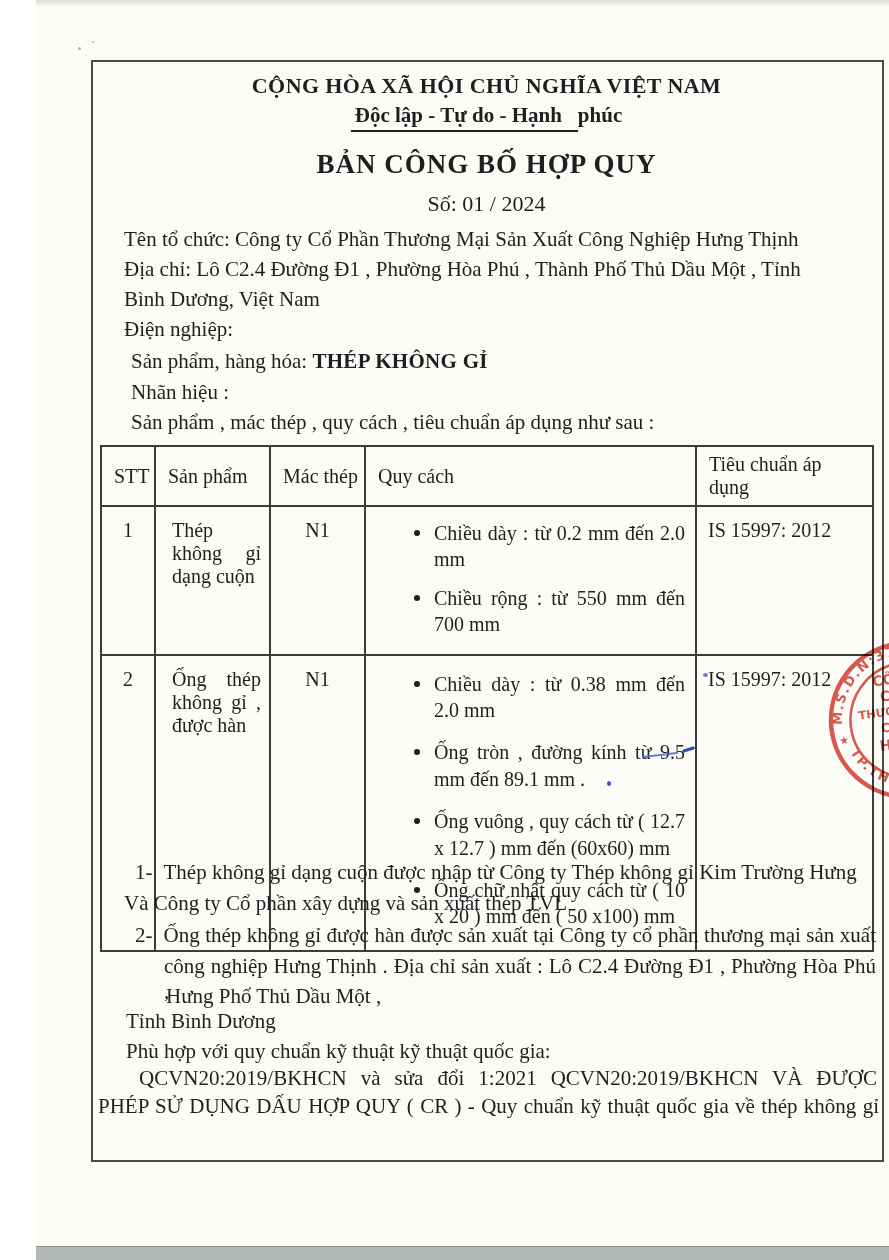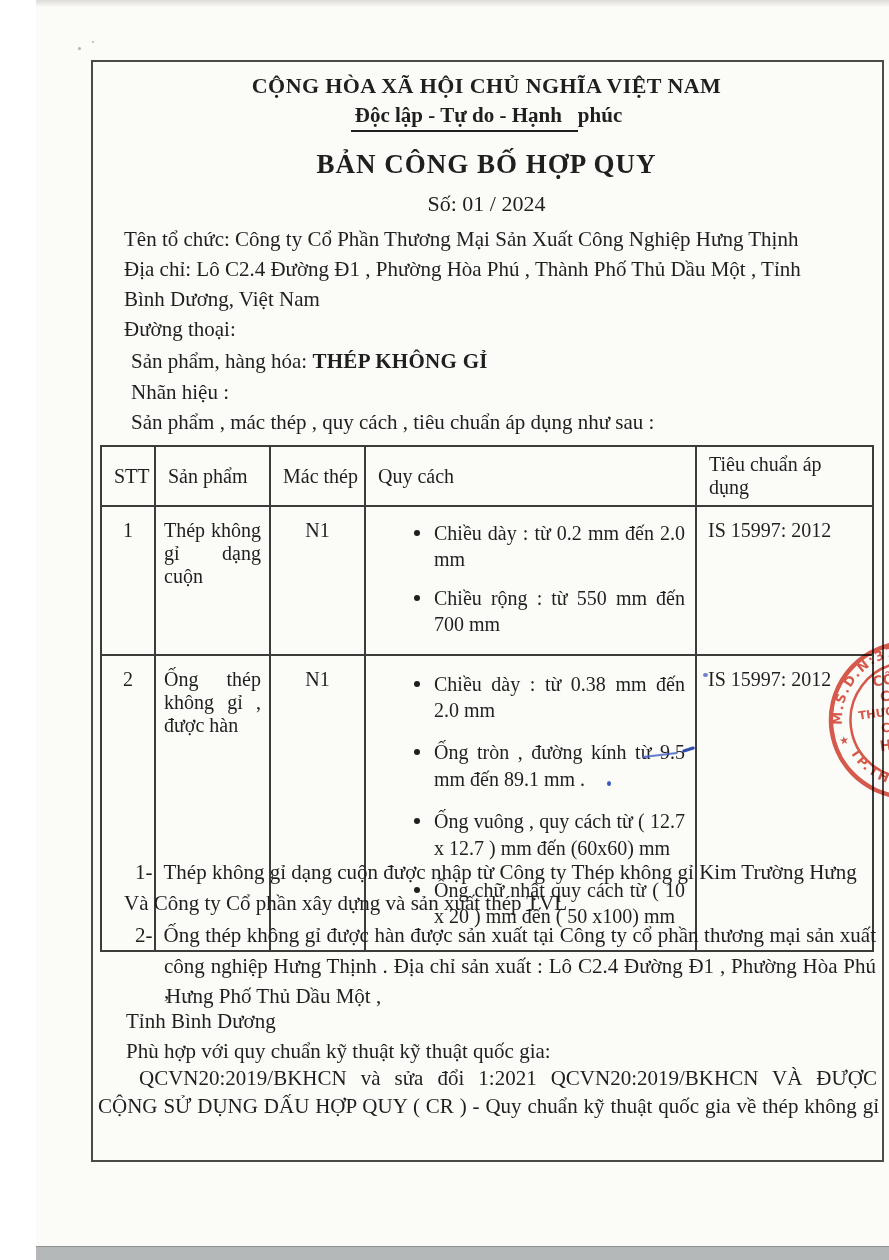--- a/index.html
+++ b/index.html
@@ -41,21 +41,21 @@
   .brand    { left:95px; top:380px; }
   .intro    { left:95px; top:410px; }
 
   table.spec { position:absolute; left:64px; top:445px; width:772px;
     border-collapse:collapse; table-layout:fixed; font-size:20px; z-index:3; }
   table.spec th, table.spec td { border:2px solid #3c3c3a; font-weight:normal; }
   table.spec th { text-align:left; padding:6px 6px 6px 12px; vertical-align:middle; }
   th.c-stt { text-align:center; padding-left:2px; }
   td { vertical-align:top; }
   td.stt { text-align:center; padding-top:12px; }
-  td.sp  { padding:12px 8px 0 8px; text-align:justify; }
+  td.sp  { padding:12px 8px 0 16px; text-align:justify; }
   td.mt  { text-align:center; padding-top:12px; }
   td.qc  { padding:6px 8px 4px 0; }
   td.tc  { padding:12px 4px 0 11px; }
   ul.bullets { margin:0; padding:0 2px 0 41px; list-style:none; }
   ul.bullets li { position:relative; padding-left:27px; text-align:justify; line-height:1.32; }
   ul.bullets li::before { content:""; position:absolute; left:7px; top:10px;
     width:6px; height:6px; border-radius:50%; background:#1f1f1f; }
   .r1 li { margin:7px 0 12px; }
   .r2 li { margin:9px 0 16px; }
 
@@ -97,21 +97,21 @@
   <div class="centered republic">CỘNG HÒA XÃ HỘI CHỦ NGHĨA VIỆT NAM</div>
   <div class="centered motto">
     <span class="ul">Độc lập - Tự do - Hạnh</span><span>phúc</span>
   </div>
   <div class="centered doc-title">BẢN CÔNG BỐ HỢP QUY</div>
   <div class="centered doc-num">Số: 01 / 2024</div>
 
   <div class="line org-name">Tên tổ chức: Công ty Cổ Phần Thương Mại Sản Xuất Công Nghiệp Hưng Thịnh</div>
   <div class="line addr1">Địa chỉ: Lô C2.4 Đường Đ1 , Phường Hòa Phú , Thành Phố Thủ Dầu Một , Tỉnh</div>
   <div class="line addr2">Bình Dương, Việt Nam</div>
-  <div class="line phone">Đường thoại:</div>
+  <div class="line phone">Điện nghiệp:</div>
   <div class="line product">
     <span>Sản phẩm, hàng hóa: </span><b>THÉP KHÔNG GỈ</b>
   </div>
   <div class="line brand">Nhãn hiệu :</div>
   <div class="line intro">Sản phẩm , mác thép , quy cách , tiêu chuẩn áp dụng như sau :</div>
 
   <table class="spec">
     <colgroup>
       <col style="width:54px">
         <col style="width:115px">
@@ -161,21 +161,21 @@
   </div>
   <div class="note n1l2">Và Công ty Cổ phần xây dựng và sản xuất thép TVL</div>
   <div class="note n2l1 jst">
     <span class="mk">2-</span><span>Ống thép không gỉ được hàn được sản xuất tại Công ty cổ phần thương mại sản xuất</span>
   </div>
   <div class="note n2l2 jst">công nghiệp Hưng Thịnh . Địa chỉ sản xuất : Lô C2.4 Đường Đ1 , Phường Hòa Phú ,</div>
   <div class="note n2l3">Hưng Phố Thủ Dầu Một ,</div>
   <div class="note prov">Tỉnh Bình Dương</div>
   <div class="note conf">Phù hợp với quy chuẩn kỹ thuật kỹ thuật quốc gia:</div>
   <div class="note std1 jst">QCVN20:2019/BKHCN và sửa đổi 1:2021 QCVN20:2019/BKHCN VÀ ĐƯỢC</div>
-  <div class="note std2 jst">CỘNG SỬ DỤNG DẤU HỢP QUY ( CR ) -  Quy chuẩn kỹ thuật quốc gia về thép không gỉ</div>
+  <div class="note std2 jst">PHÉP SỬ DỤNG DẤU HỢP QUY ( CR ) -  Quy chuẩn kỹ thuật quốc gia về thép không gỉ</div>
 
   <svg class="stamp" viewBox="0 0 204 204">
     <g fill="none" stroke="#d84e3f">
       <circle cx="102" cy="102" r="77" stroke-width="4.5"></circle>
       <circle cx="102" cy="102" r="57.5" stroke-width="2.5"></circle>
     </g>
     <defs>
       <path id="arcTop" d="M 36.1 99.7 A 66 66 0 0 1 167 90.5"></path>
       <path id="arcBot" d="M 39.2 122.4 A 66 66 0 0 0 165.8 119.1"></path>
     </defs>

